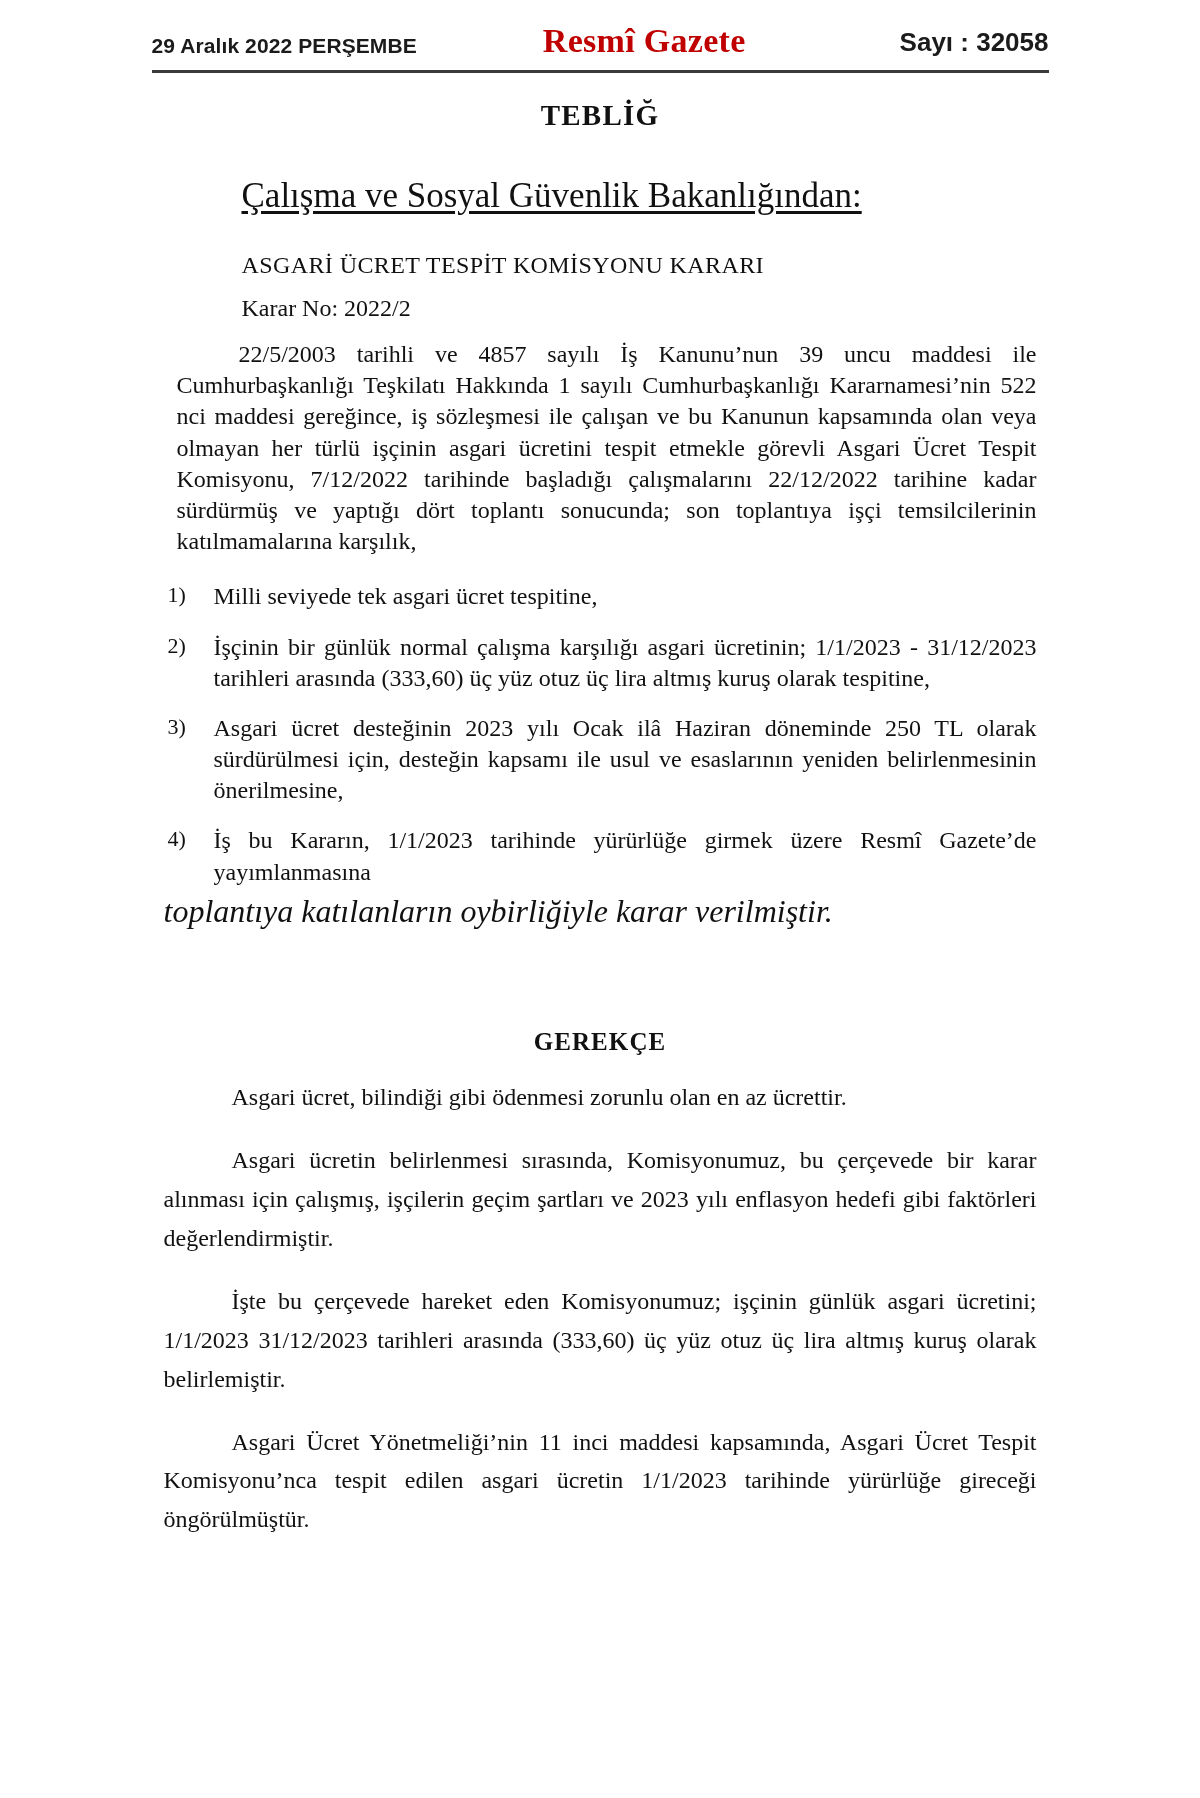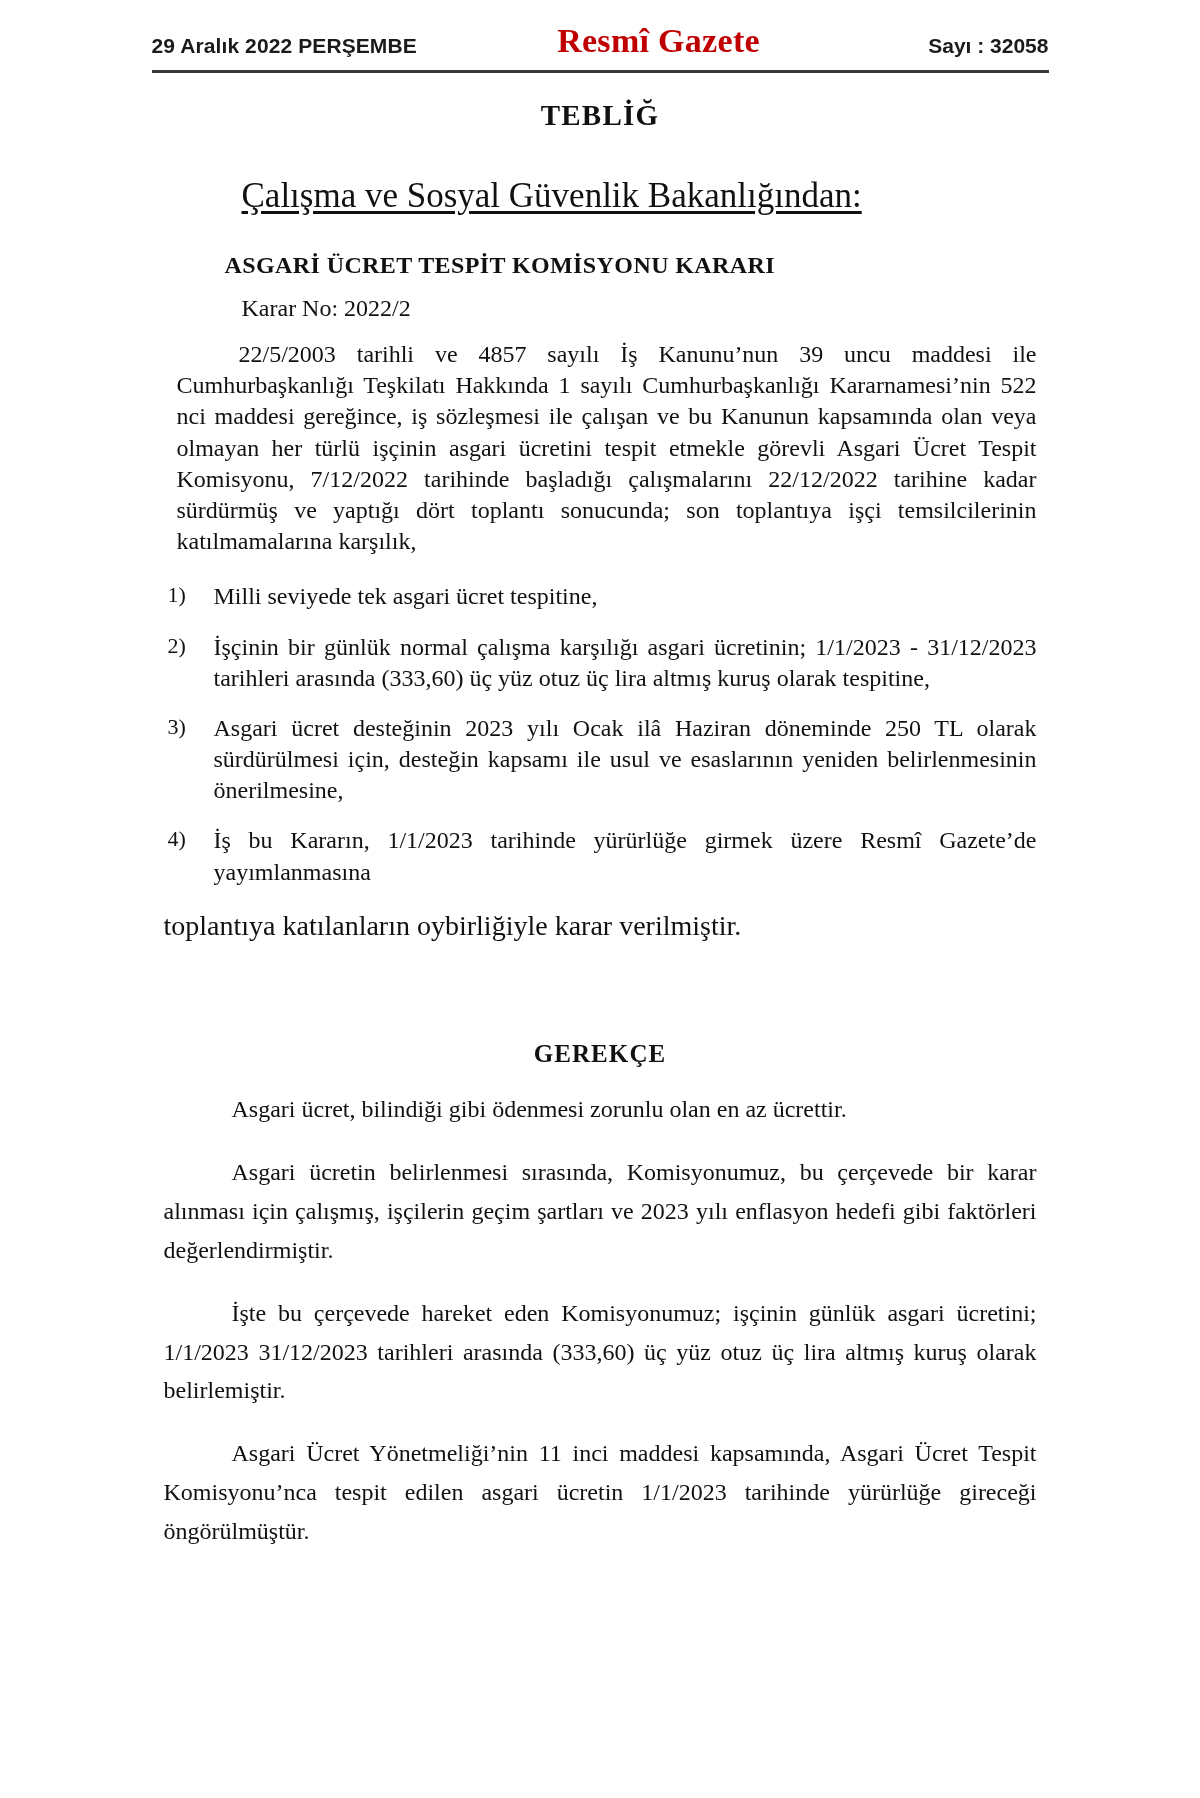--- a/index.html
+++ b/index.html
@@ -44,21 +44,21 @@
     font-size: 34px;
     font-weight: 700;
     color: #c00000;
     letter-spacing: 0.3px;
     white-space: nowrap;
     position: relative;
     left: -14px;
   }
   .masthead-issue {
     font-family: "Liberation Sans", "DejaVu Sans", sans-serif;
-    font-size: 21px;
+    font-size: 26px;
     font-weight: 700;
     color: #1b1b1b;
     white-space: nowrap;
     padding-bottom: 2px;
   }
   .masthead-rule {
     margin: 10px 48px 0 48px;
     border: 0;
     border-top: 3px solid #3a3a3a;
     height: 0;
@@ -83,23 +83,23 @@
     margin-left: 78px;
     font-size: 35px;
     font-weight: 400;
     text-decoration: underline;
     text-underline-offset: 4px;
     display: inline-block;
   }
 
   .decision-title {
     margin-top: 36px;
-    margin-left: 61px;
-    font-size: 24px;
-    font-weight: 700;
+    margin-left: 78px;
+    font-size: 24px;
+    font-weight: 400;
     letter-spacing: 0.4px;
   }
 
   .meta-line {
     margin-left: 78px;
     font-size: 24px;
     margin-top: 27px;
   }
   .meta-line.second { margin-top: 16px; }
 
@@ -134,24 +134,25 @@
     padding-left: 4px;
     box-sizing: border-box;
   }
   .numlist .li-text {
     flex: 1 1 auto;
     text-align: justify;
     text-justify: inter-word;
   }
 
   .closing {
-    font-size: 28px;
+    font-size: 32px;
     line-height: 1.30;
     text-align: justify;
-    margin-top: 20px;
+    margin-top: 3px;
+    font-style: italic;
   }
 
   .section-head {
     text-align: center;
     font-size: 25px;
     font-weight: 700;
     letter-spacing: 1.1px;
     margin-top: 96px;
   }
 

